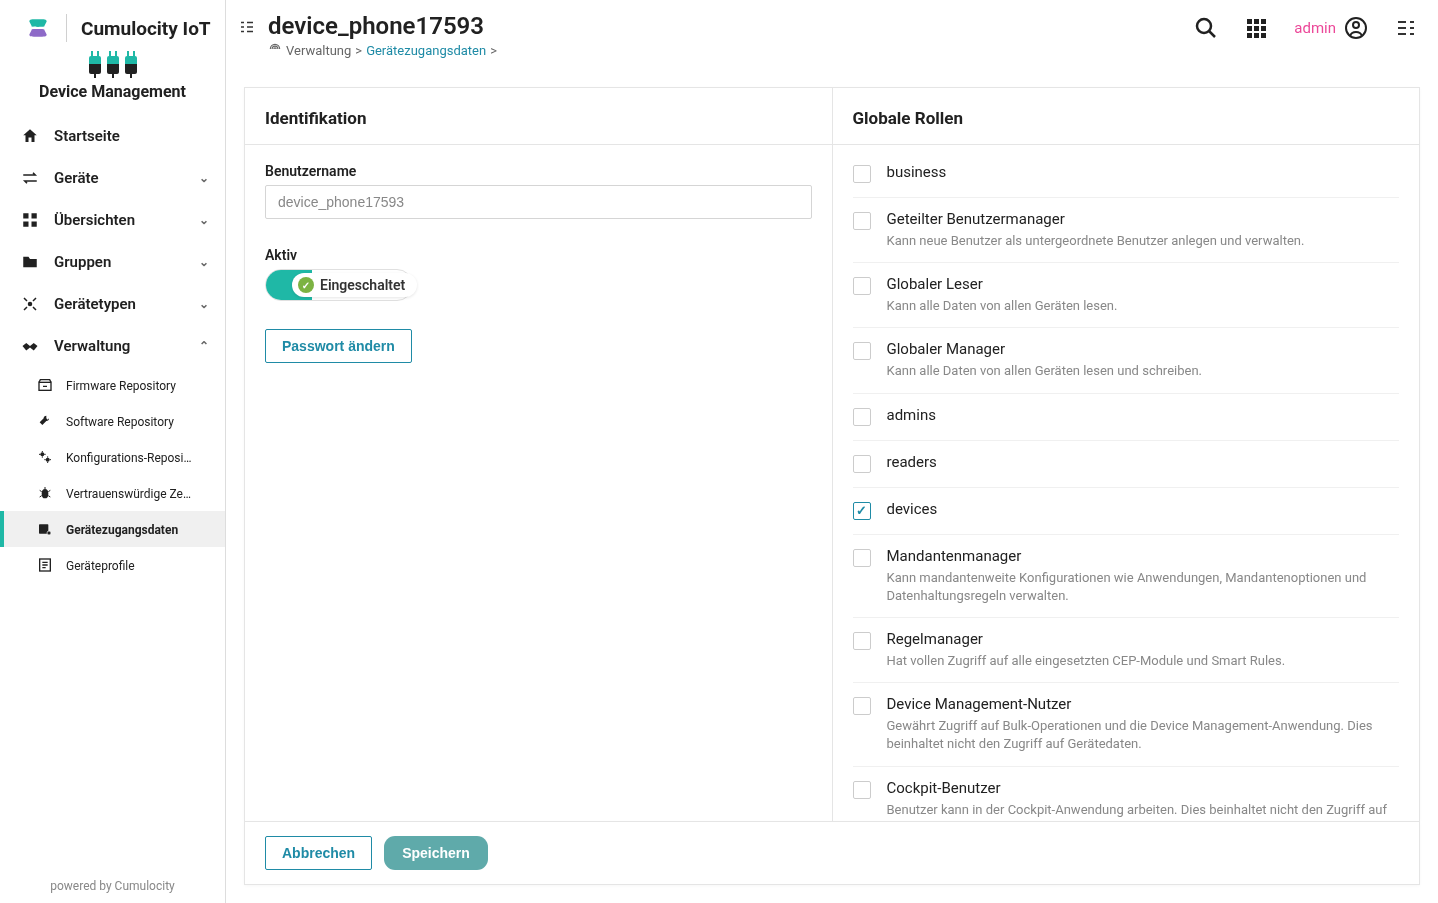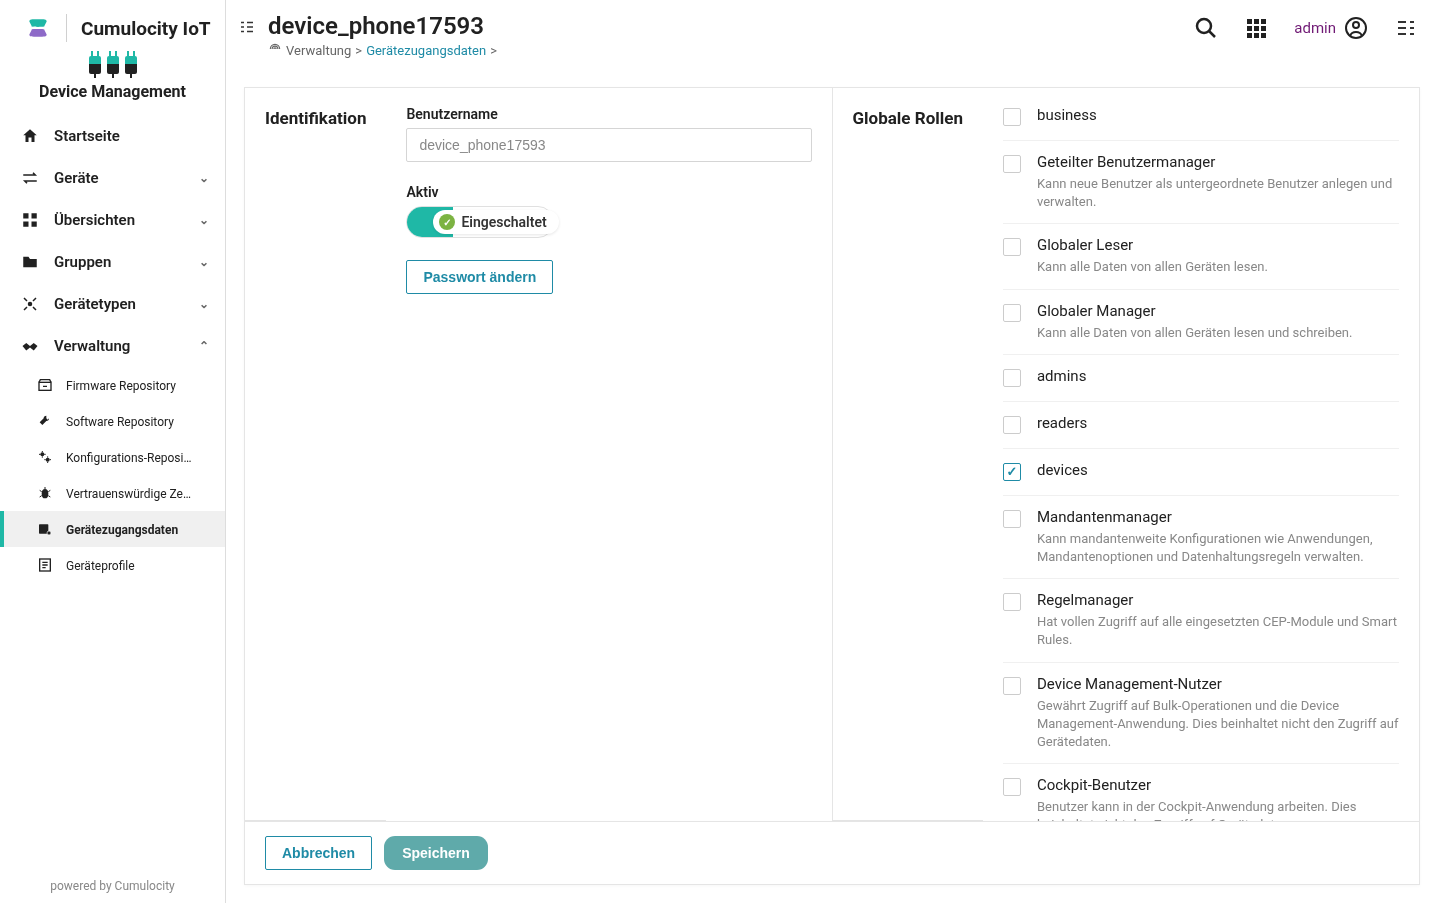--- a/index.html
+++ b/index.html
@@ -34,36 +34,36 @@
 
 
 .main { flex: 1; display: flex; flex-direction: column; background: #fff; }
 .topbar { display: flex; align-items: flex-start; padding: 12px 20px 10px 12px; }
 .view-toggle { padding-top: 6px; margin-right: 12px; color: #333; cursor: pointer;}
 .title-block { flex: 1; }
 .page-title { font-size: 24px; font-weight: 600; color: #212121; margin-bottom: 2px;}
 .breadcrumb { font-size: 13px; color: #666; display:flex; align-items:center; gap:4px;}
 .breadcrumb a { color: #1f8ba6; text-decoration: none; }
 .top-icons { display: flex; align-items: center; gap: 26px; padding-top: 4px;}
-.top-icon { cursor: pointer; color: #701a75; display:flex; align-items:center; gap:6px;justify-content:center;}
+.top-icon { cursor: pointer; color: #ec4899; display:flex; align-items:center; gap:6px;justify-content:center;}
 .top-icon svg { width: 24px; height: 24px; }
 .user-btn { display:flex; align-items:center; gap:8px; font-size:15px;}
 
 
 .content-wrap { flex: 1; overflow: hidden; padding: 18px 18px 0 18px; display:flex; flex-direction:column;}
 .panel { flex: 1; background: #fff; display: flex; flex-direction: column; min-height: 0;}
 .panel-body { flex: 1; display: flex; border: 1px solid #e5e5e5; border-bottom: none; min-height: 0; overflow: hidden; box-shadow: 0 1px 3px rgba(0,0,0,0.03);}
-.col { flex: 1; display: flex; flex-direction: row; min-height: 0;}
+.col { flex: 1; display: flex; flex-direction: column; min-height: 0;}
 .col + .col { border-left: 1px solid #e5e5e5; }
 .col-header { padding: 20px 20px 16px; font-size: 17px; font-weight: 700; border-bottom: 1px solid #e5e5e5;}
 .col-body { flex: 1; overflow-y: auto; padding: 18px 20px; }
 
 .form-label { font-size: 14px; font-weight: 600; color: #212121; margin-bottom: 6px; display:block;}
 .form-input { width: 100%; padding: 8px 12px; border: 1px solid #d5d5d5; border-radius: 2px; font-size: 14px; color: #888; background: #fff;}
-.field { margin-bottom: 22px; }
+.field { margin-bottom: 28px; }
 .toggle { display:inline-flex; align-items:center; background:#fff; border-radius: 20px; border:1px solid #e0e0e0; height: 32px; position:relative; width: 148px;}
 .toggle-track { position:absolute; left:0; top:0; bottom:0; width: 46px; background:#1fb8a6; border-radius: 20px 0 0 20px;}
 .toggle-pill { position:relative; margin-left: 26px; display:flex; align-items:center; gap:6px; background:#fff; border-radius: 18px; padding: 4px 12px 4px 6px; font-size: 14px; font-weight:600; color:#333; box-shadow: 0 1px 3px rgba(0,0,0,0.1);}
 .toggle-dot { width: 16px; height:16px; border-radius:50%; background:#7cb342; color:#fff; display:flex; align-items:center; justify-content:center; font-size:10px;}
 .btn-outline { display:inline-block; padding: 8px 16px; border: 1px solid #1f8ba6; color:#1f8ba6; background:#fff; border-radius: 2px; font-size: 14px; font-weight:600; cursor:pointer;}
 
 .role-row { display:flex; align-items:flex-start; padding: 12px 0; border-bottom: 1px solid #f0f0f0; gap: 16px;}
 .role-row:first-child { padding-top: 0;}
 .role-check { width: 18px; height: 18px; border: 1px solid #ccc; border-radius: 2px; margin-top: 2px; flex-shrink:0; display:flex; align-items:center; justify-content:center; cursor:pointer;}
 .role-check.checked { border-color: #1f8ba6; }

